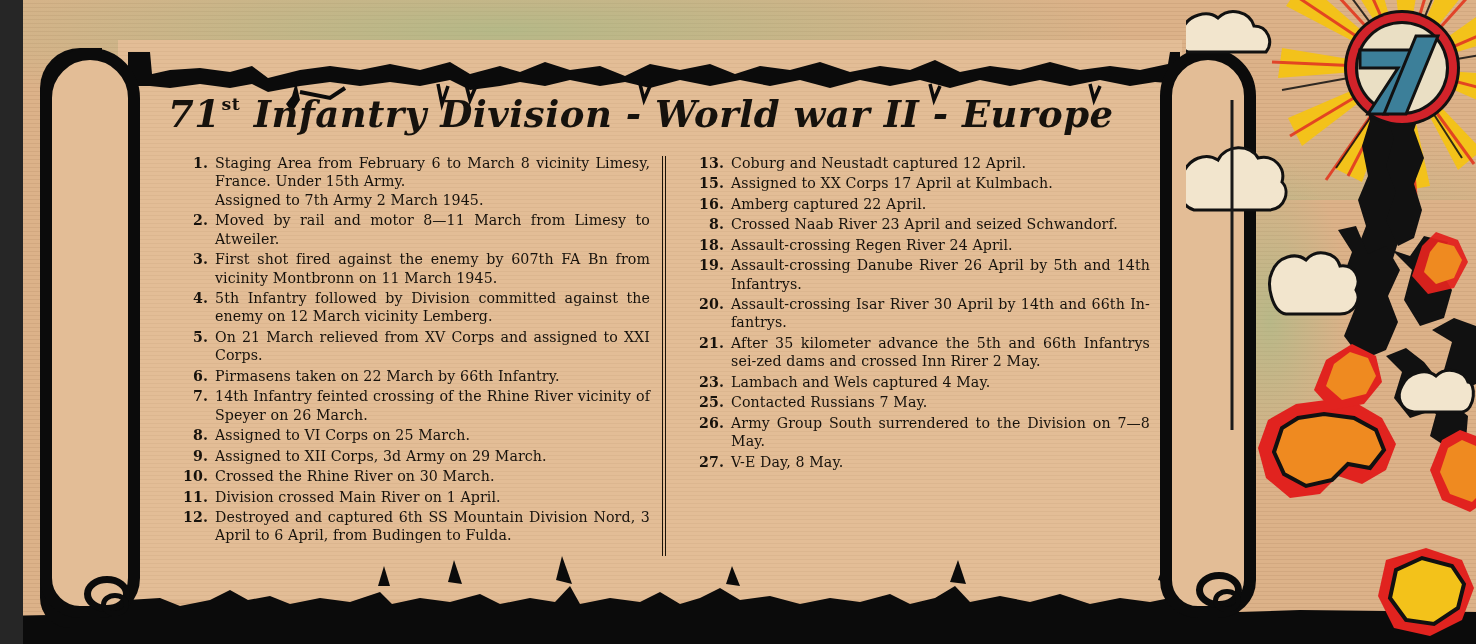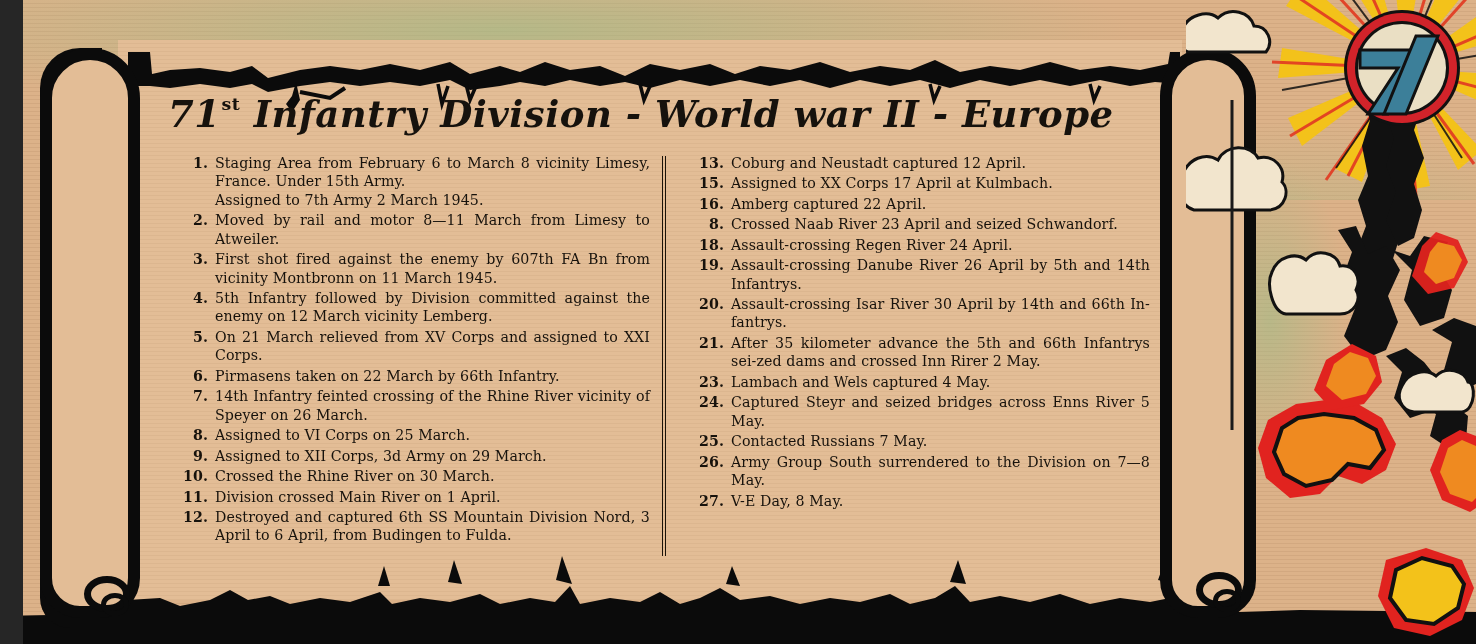--- a/index.html
+++ b/index.html
@@ -465,24 +465,20 @@
             </li>
             <li class="event">
               <span class="num">21.</span>
               <span class="txt"><span>After 35 kilometer advance the 5th and 66th Infantrys sei-zed dams and crossed Inn Rirer 2 May.</span></span>
             </li>
             <li class="event">
               <span class="num">23.</span>
               <span class="txt"><span>Lambach and Wels captured 4 May.</span></span>
             </li>
             <li class="event">
-              <span class="num">24.</span>
-              <span class="txt"><span>Captured Steyr and seized bridges across Enns River 5 May.</span></span>
-            </li>
-            <li class="event">
               <span class="num">25.</span>
               <span class="txt"><span>Contacted Russians 7 May.</span></span>
             </li>
             <li class="event">
               <span class="num">26.</span>
               <span class="txt"><span>Army Group South surrendered to the Division on 7—8 May.</span></span>
             </li>
             <li class="event">
               <span class="num">27.</span>
               <span class="txt"><span>V-E Day, 8 May.</span></span>

